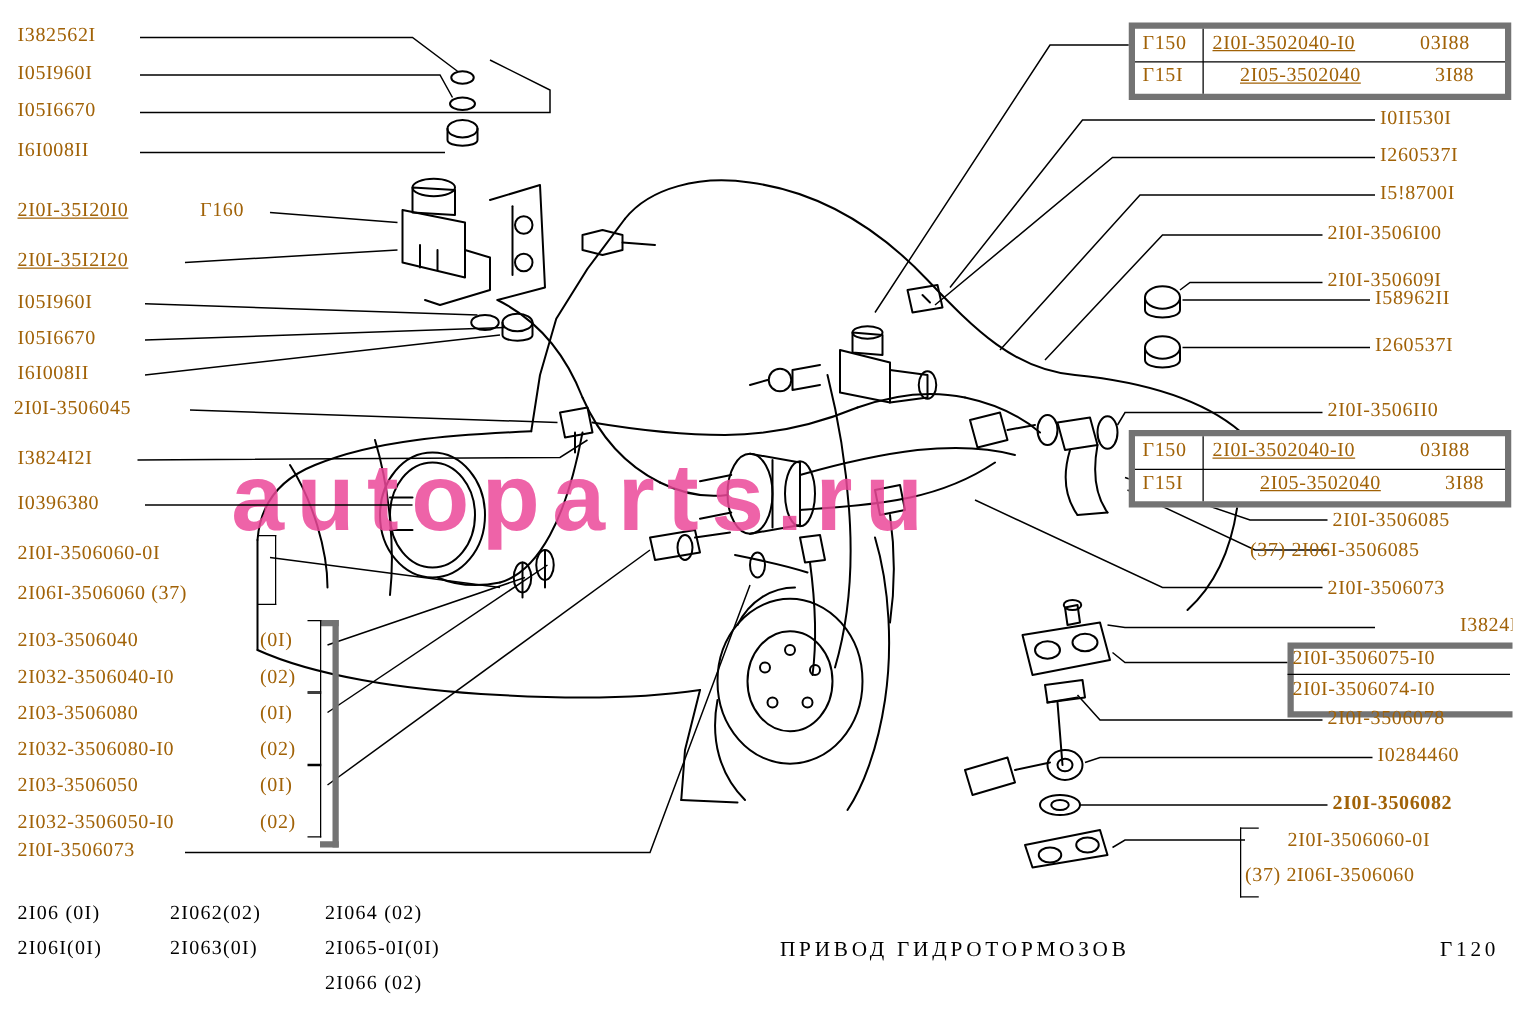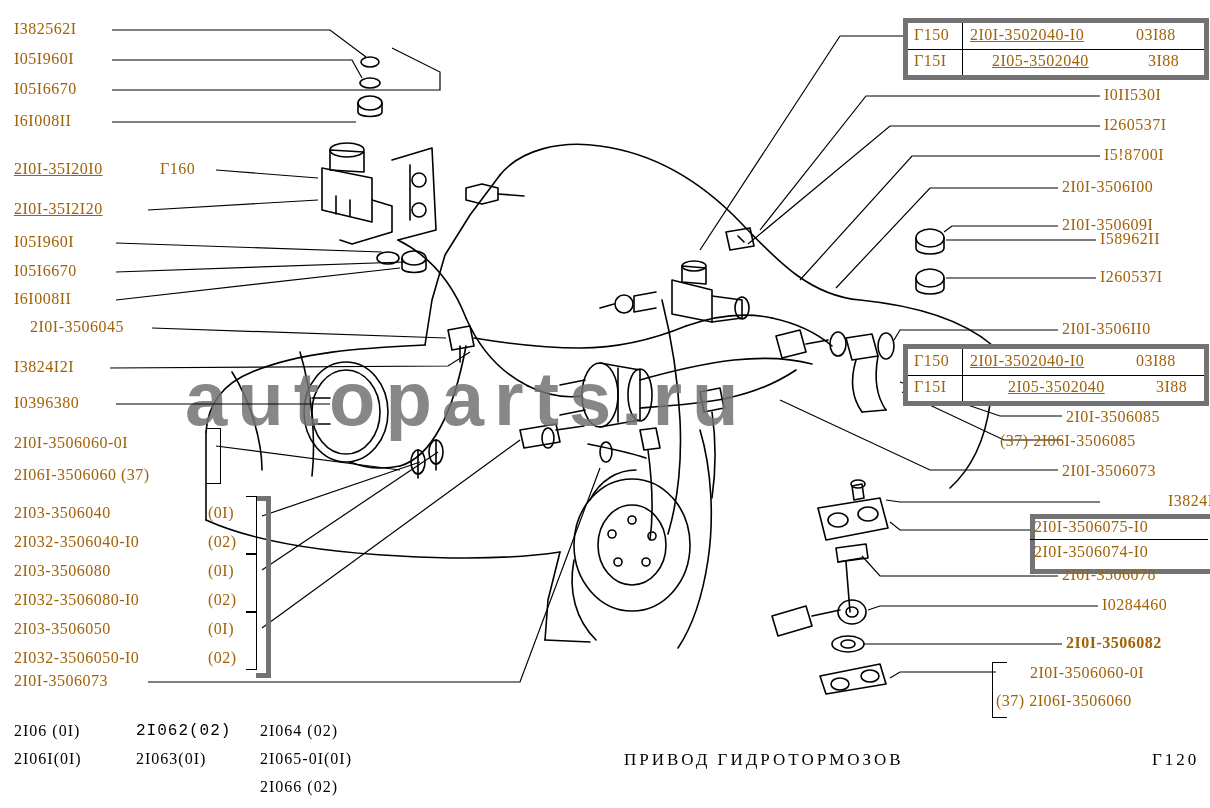--- a/index.html
+++ b/index.html
@@ -6,21 +6,21 @@
   body{width:1210px;height:808px;overflow:hidden;font-family:"Liberation Serif",serif;}
   #page{position:relative;width:1210px;height:808px;background:#fff;}
   .lbl{position:absolute;white-space:nowrap;font-size:16px;color:#a16207;letter-spacing:.5px;font-family:"Liberation Serif",serif;}
   .und{text-decoration:underline;}
   .box{position:absolute;border:5px solid #737373;}
   .brk{position:absolute;border:1px solid #000;border-left:none;}
   .brkL{position:absolute;border:1px solid #000;border-right:none;}
   #art{position:absolute;left:0;top:0;width:1210px;height:808px;}
   .wm{position:absolute;left:185px;top:355px;width:860px;height:95px;
       font-family:"Liberation Sans",sans-serif;font-size:76px;font-weight:bold;
-      color:#737373;letter-spacing:10px;white-space:nowrap;opacity:.85;}
+      color:#ec4899;letter-spacing:10px;white-space:nowrap;opacity:.85;}
   .title{position:absolute;font-size:17px;letter-spacing:3px;font-family:"Liberation Serif",serif;}
   .botrow{position:absolute;font-size:16px;letter-spacing:1px;}
 </style>
 </head>
 <body>
 
 <div id="page">
 
   <svg id="art" viewBox="0 0 1210 808">
     <g fill="none" stroke="#000" stroke-width="1.6" stroke-linejoin="round" stroke-linecap="round">
@@ -227,21 +227,21 @@
   <div class="lbl" style="left:14px;top:80px;">I05I6670</div>
   <div class="lbl" style="left:14px;top:112px;">I6I008II</div>
 
   <div class="lbl und" style="left:14px;top:160px;">2I0I-35I20I0</div>
   <div class="lbl" style="left:160px;top:160px;">Г160</div>
 
   <div class="lbl" style="left:14px;top:200px;text-decoration:underline;">2I0I-35I2I20</div>
   <div class="lbl" style="left:14px;top:233px;">I05I960I</div>
   <div class="lbl" style="left:14px;top:262px;">I05I6670</div>
   <div class="lbl" style="left:14px;top:290px;">I6I008II</div>
-  <div class="lbl" style="left:30px;top:318px;">2I0I-3506045</div>
+  <div class="lbl" style="left:11px;top:318px;">2I0I-3506045</div>
   <div class="lbl" style="left:14px;top:358px;">I3824I2I</div>
   <div class="lbl" style="left:14px;top:394px;font-family:Liberation Serif, serif;">I0396380</div>
 
   <div class="lbl" style="left:14px;top:434px;">2I0I-3506060-0I</div>
   <div class="lbl" style="left:14px;top:466px;">2I06I-3506060 (37)</div>
   <div class="brk" style="left:206px;top:428px;width:14px;height:54px;"></div>
 
   <div class="lbl" style="left:14px;top:504px;">2I03-3506040</div>
   <div class="lbl" style="left:208px;top:504px;">(0I)</div>
   <div class="lbl" style="left:14px;top:533px;">2I032-3506040-I0</div>
@@ -282,21 +282,21 @@
 
   <div class="lbl" style="left:1062px;top:566px;">2I0I-3506078</div>
   <div class="lbl" style="left:1102px;top:596px;">I0284460</div>
   <div class="lbl" style="left:1066px;top:634px;font-weight:bold;">2I0I-3506082</div>
 
   <div class="brkL" style="left:992px;top:662px;width:14px;height:54px;"></div>
   <div class="lbl" style="left:1030px;top:664px;">2I0I-3506060-0I</div>
   <div class="lbl" style="left:996px;top:692px;">(37) 2I06I-3506060</div>
 
   <div class="botrow" style="left:14px;top:722px;">2I06 (0I)</div>
-  <div class="botrow" style="left:136px;top:722px;font-family:Liberation Mono, monospace;">2I062(02)</div>
+  <div class="botrow" style="left:136px;top:722px;">2I062(02)</div>
   <div class="botrow" style="left:260px;top:722px;">2I064    (02)</div>
 
   <div class="botrow" style="left:14px;top:750px;">2I06I(0I)</div>
   <div class="botrow" style="left:136px;top:750px;">2I063(0I)</div>
   <div class="botrow" style="left:260px;top:750px;">2I065-0I(0I)</div>
 
   <div class="botrow" style="left:260px;top:778px;">2I066    (02)</div>
 
   <div class="title" style="left:624px;top:750px;">ПРИВОД  ГИДРОТОРМОЗОВ</div>
   <div class="title" style="left:1152px;top:750px;">Г120</div>

